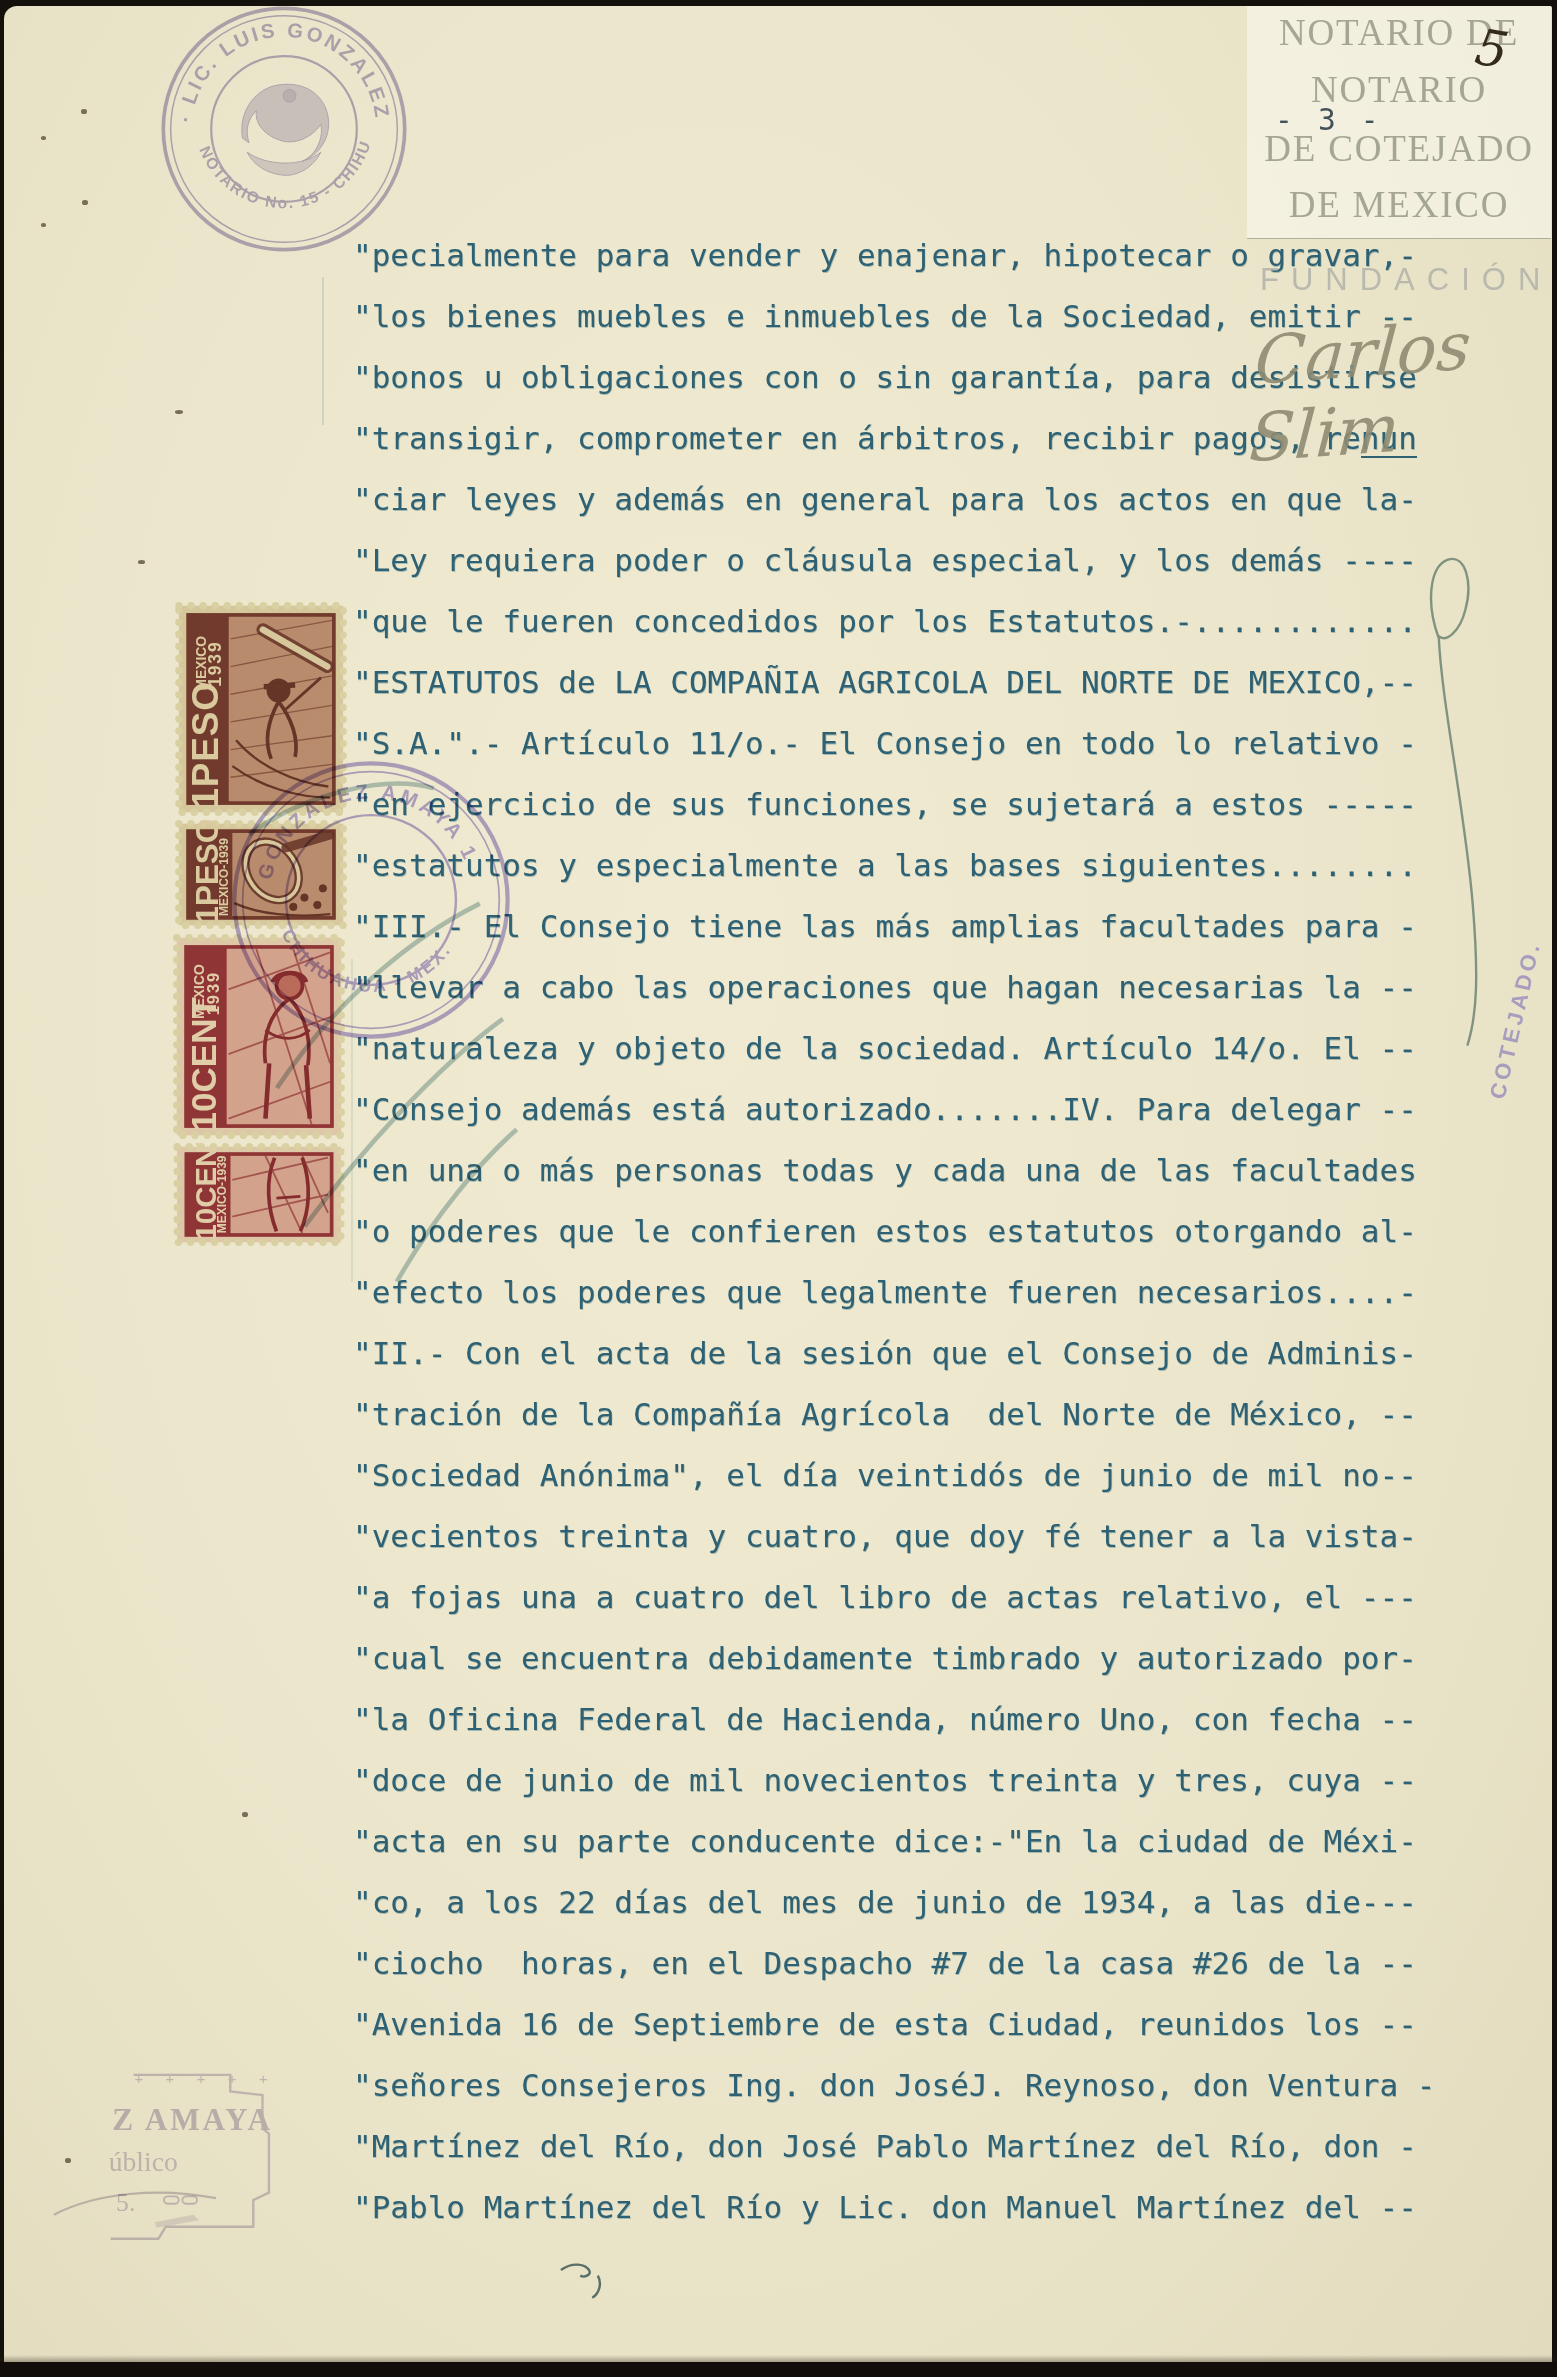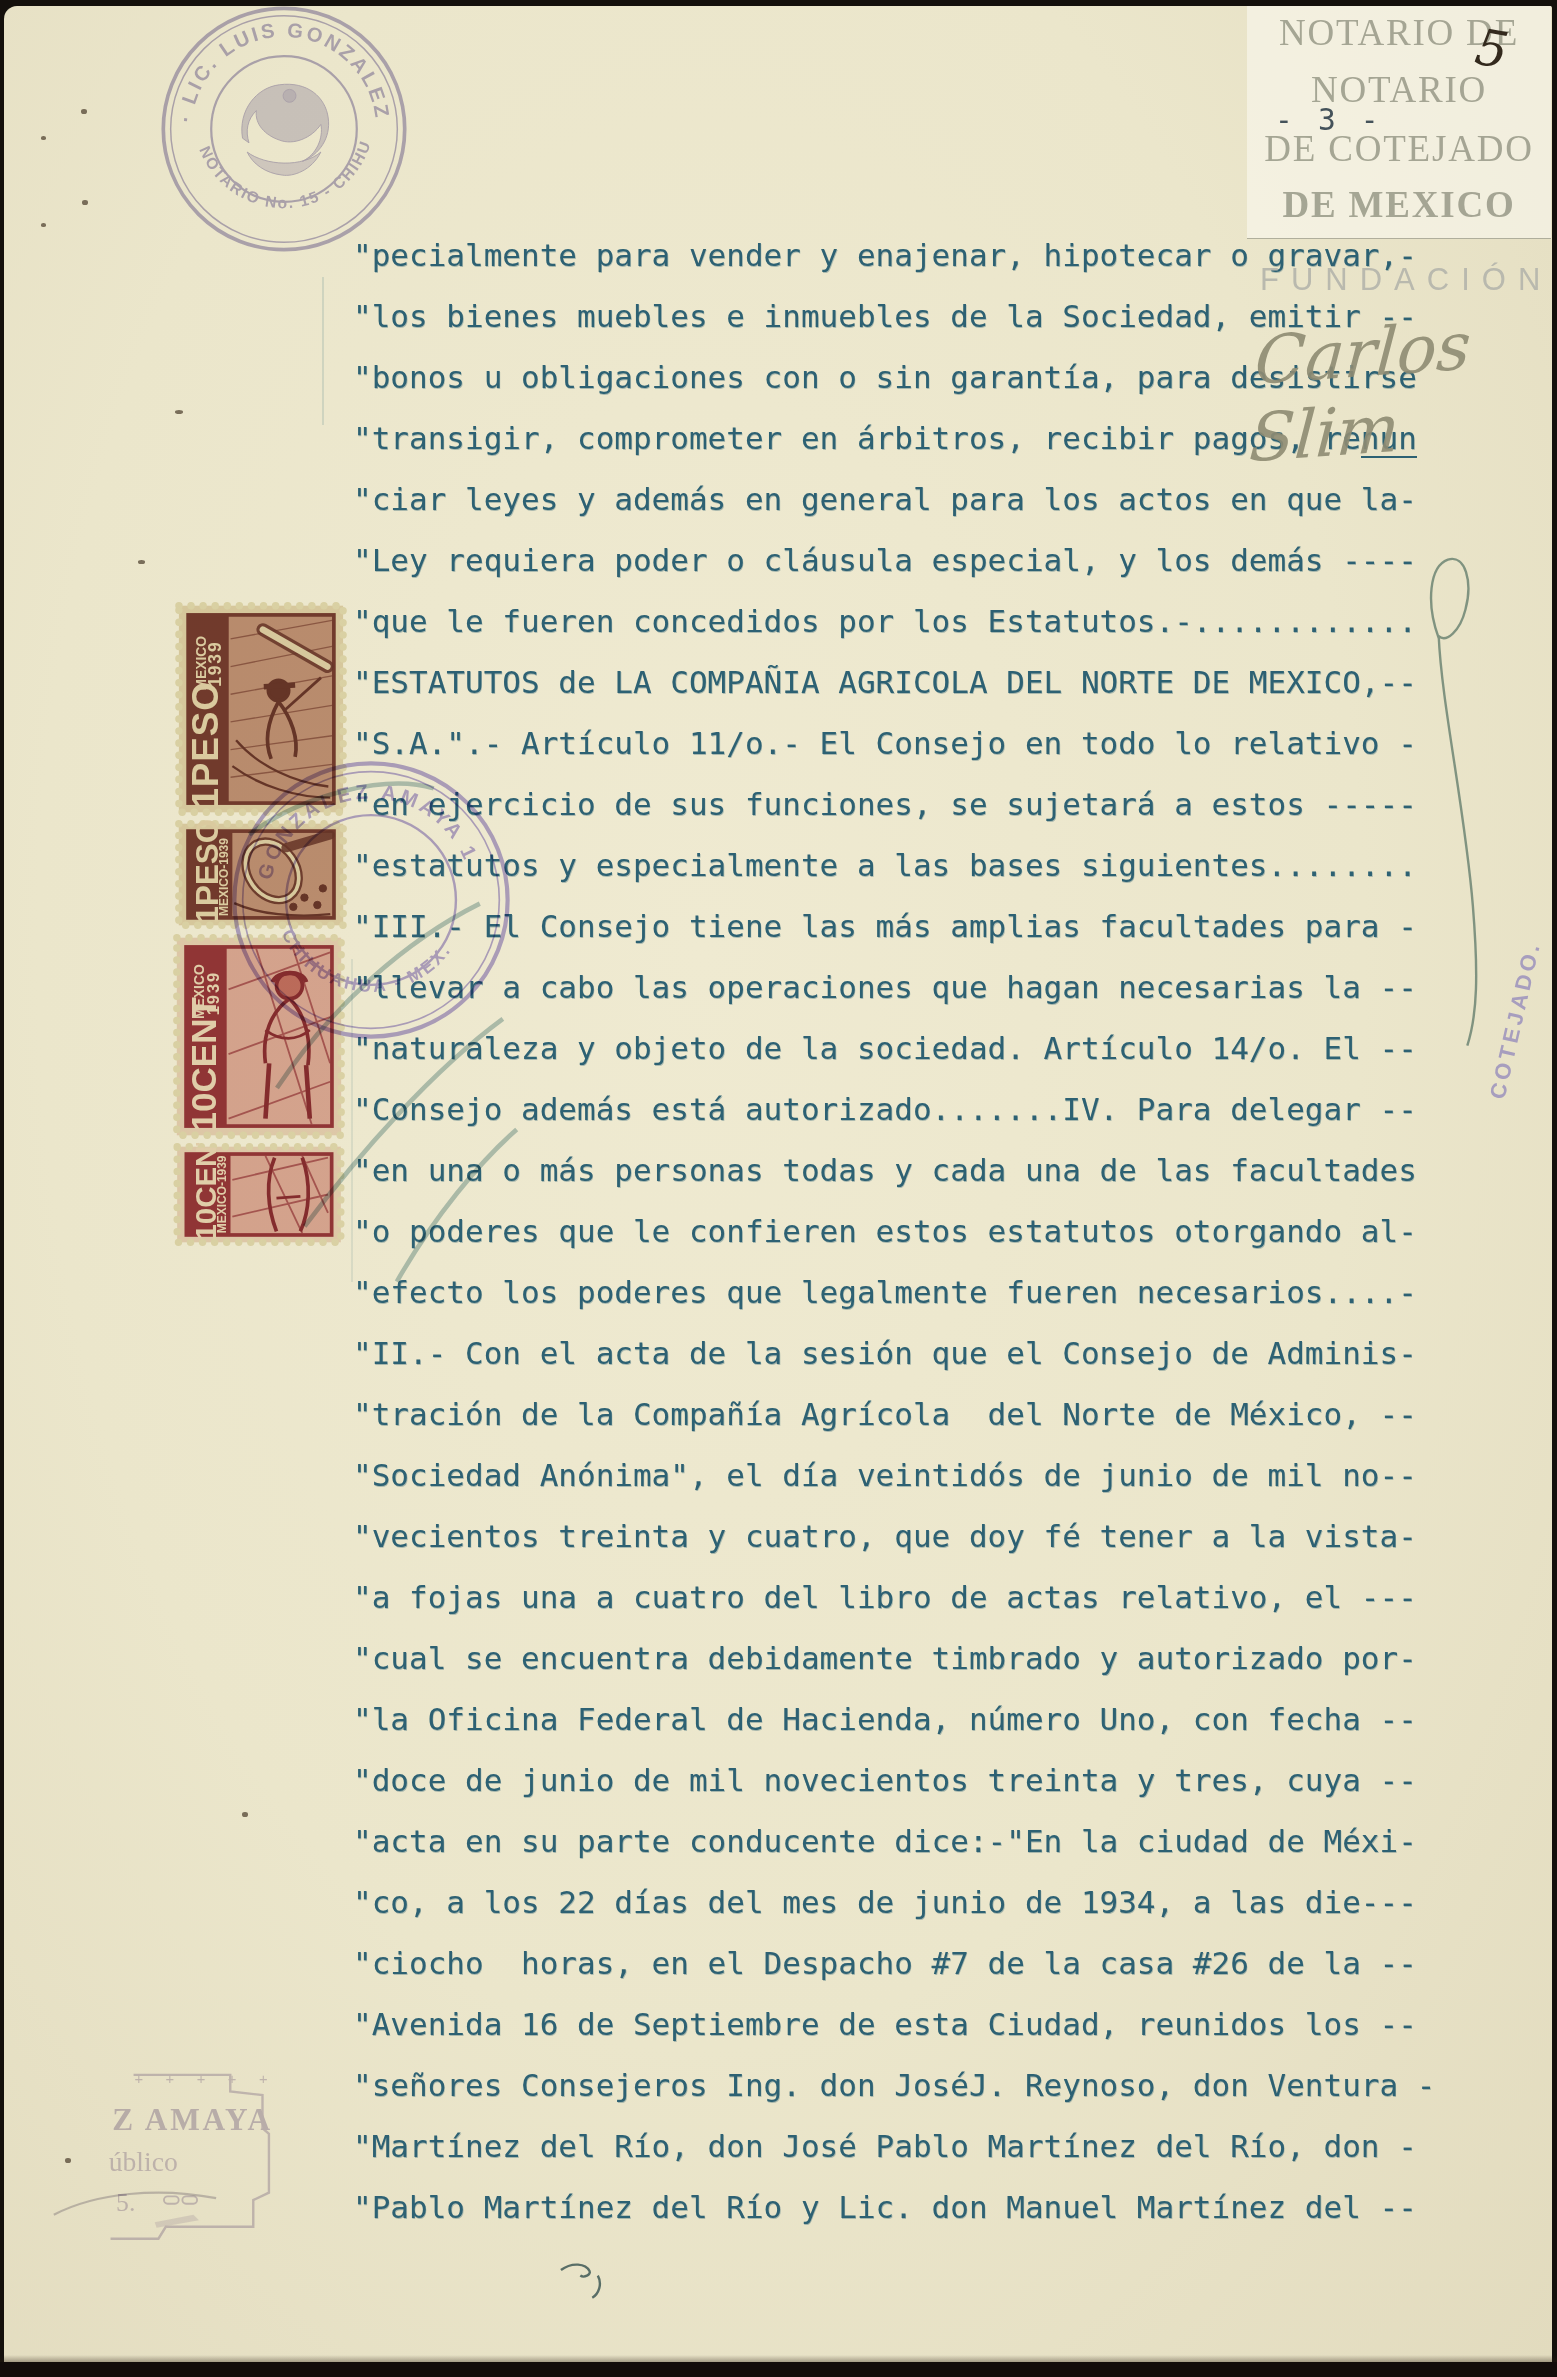--- a/index.html
+++ b/index.html
@@ -61,21 +61,21 @@
 
   <div class="vguide" style="left:322px;top:277px;height:148px;opacity:.18;"></div>
   <div class="vguide" style="left:351px;top:959px;height:323px;opacity:.13;"></div>
 
   <div id="typed-lines"><div class="tline">"pecialmente para vender y enajenar, hipotecar o gravar,-</div><div class="tline">"los bienes muebles e inmuebles de la Sociedad, emitir --</div><div class="tline">"bonos u obligaciones con o sin garantía, para desistirse</div><div class="tline"><span>"transigir, comprometer en árbitros, recibir pagos, re</span><span class="uline">nun</span></div><div class="tline">"ciar leyes y además en general para los actos en que la-</div><div class="tline">"Ley requiera poder o cláusula especial, y los demás ----</div><div class="tline">"que le fueren concedidos por los Estatutos.-............</div><div class="tline">"ESTATUTOS de LA COMPAÑIA AGRICOLA DEL NORTE DE MEXICO,--</div><div class="tline">"S.A.".- Artículo 11/o.- El Consejo en todo lo relativo -</div><div class="tline">"en ejercicio de sus funciones, se sujetará a estos -----</div><div class="tline">"estatutos y especialmente a las bases siguientes........</div><div class="tline">"III.- El Consejo tiene las más amplias facultades para -</div><div class="tline">"llevar a cabo las operaciones que hagan necesarias la --</div><div class="tline">"naturaleza y objeto de la sociedad. Artículo 14/o. El --</div><div class="tline">"Consejo además está autorizado.......IV. Para delegar --</div><div class="tline">"en una o más personas todas y cada una de las facultades</div><div class="tline">"o poderes que le confieren estos estatutos otorgando al-</div><div class="tline">"efecto los poderes que legalmente fueren necesarios....-</div><div class="tline">"II.- Con el acta de la sesión que el Consejo de Adminis-</div><div class="tline">"tración de la Compañía Agrícola  del Norte de México, --</div><div class="tline">"Sociedad Anónima", el día veintidós de junio de mil no--</div><div class="tline">"vecientos treinta y cuatro, que doy fé tener a la vista-</div><div class="tline">"a fojas una a cuatro del libro de actas relativo, el ---</div><div class="tline">"cual se encuentra debidamente timbrado y autorizado por-</div><div class="tline">"la Oficina Federal de Hacienda, número Uno, con fecha --</div><div class="tline">"doce de junio de mil novecientos treinta y tres, cuya --</div><div class="tline">"acta en su parte conducente dice:-"En la ciudad de Méxi-</div><div class="tline">"co, a los 22 días del mes de junio de 1934, a las die---</div><div class="tline">"ciocho  horas, en el Despacho #7 de la casa #26 de la --</div><div class="tline">"Avenida 16 de Septiembre de esta Ciudad, reunidos los --</div><div class="tline">"señores Consejeros Ing. don JoséJ. Reynoso, don Ventura -</div><div class="tline">"Martínez del Río, don José Pablo Martínez del Río, don -</div><div class="tline">"Pablo Martínez del Río y Lic. don Manuel Martínez del --</div></div>
 
   <div id="wm-band"></div>
   <div class="wm-line" style="top:11px;">NOTARIO DE</div>
   <div class="wm-line" style="top:68px;">NOTARIO</div>
   <div class="wm-line" style="top:127px;">DE COTEJADO</div>
-  <div class="wm-line" style="top:183px;font-weight:bold;">DE MEXICO</div>
+  <div class="wm-line" style="top:183px;">DE MEXICO</div>
   <div id="wm-fundacion">FUNDACIÓN</div>
   <div id="wm-signature">Carlos Slim</div>
 
   <div id="page-num-typed">- 3 -</div>
   <div id="page-num-hand">5</div>
 
   <svg class="abs multiply" style="left:155px;top:0px;opacity:.55;" width="258" height="258" viewBox="0 0 280 280">
     <defs>
       <path id="sealTop" d="M 40,140 A 100,100 0 1 1 240,140"></path>
       <path id="sealBot" d="M 45,152 A 98,98 0 0 0 235,152"></path>

